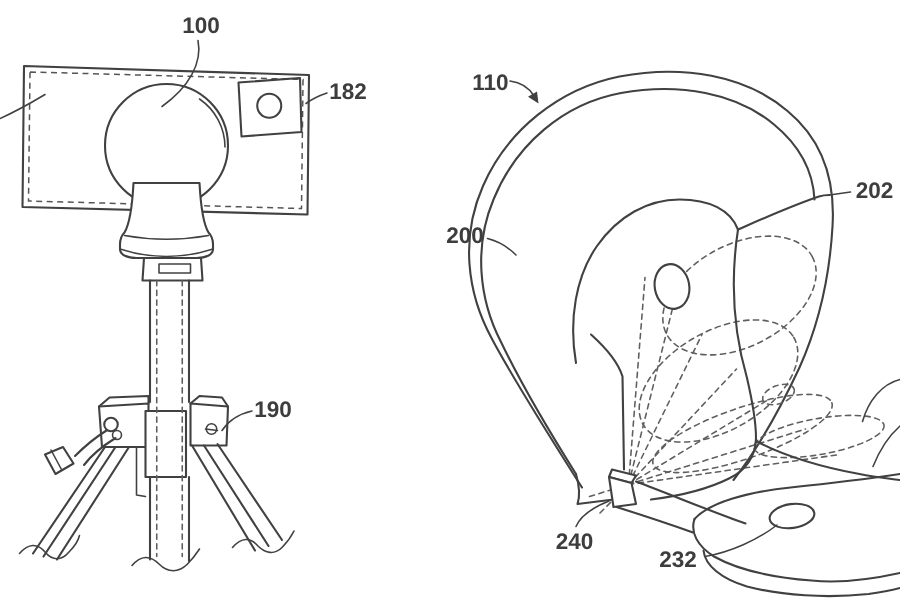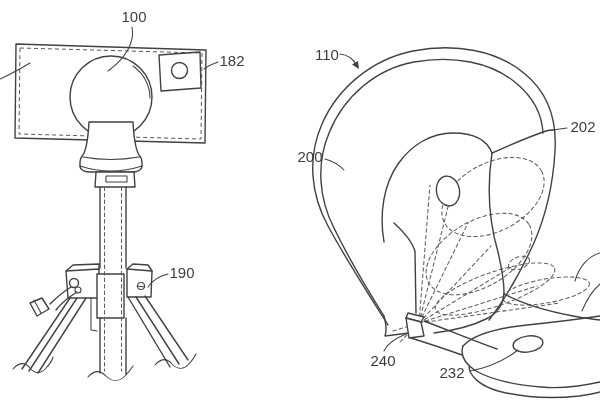--- a/index.html
+++ b/index.html
@@ -1,17 +1,17 @@
 <!DOCTYPE html>
 <html><head>
 <meta charset="utf-8">
 <style>
   html,body{margin:0;padding:0;background:#ffffff;}
   .stage{position:relative;width:600px;height:400px;background:#ffffff;overflow:hidden;
-         font-family:"Liberation Sans", sans-serif;}
+         font-family:"Liberation Sans", sans-serif;font-weight:bold;}
   svg{display:block;}
   svg *{vector-effect:non-scaling-stroke;}
   .ln{fill:none;stroke:#414141;stroke-width:1.4;stroke-linecap:round;stroke-linejoin:round;}
   .thin{stroke-width:1.05;}
   .dsh{fill:none;stroke:#5f5f5f;stroke-width:1.05;stroke-dasharray:3.5,3;stroke-linecap:round;}
   .dsh2{fill:none;stroke:#555;stroke-width:1;stroke-dasharray:4,3;}
   .wfill{fill:#ffffff;}
   .ref{font-family:"Liberation Sans", sans-serif;font-size:15px;fill:#3d3d3d;stroke:none;}
   .ah{fill:#414141;stroke:none;}
 </style>

